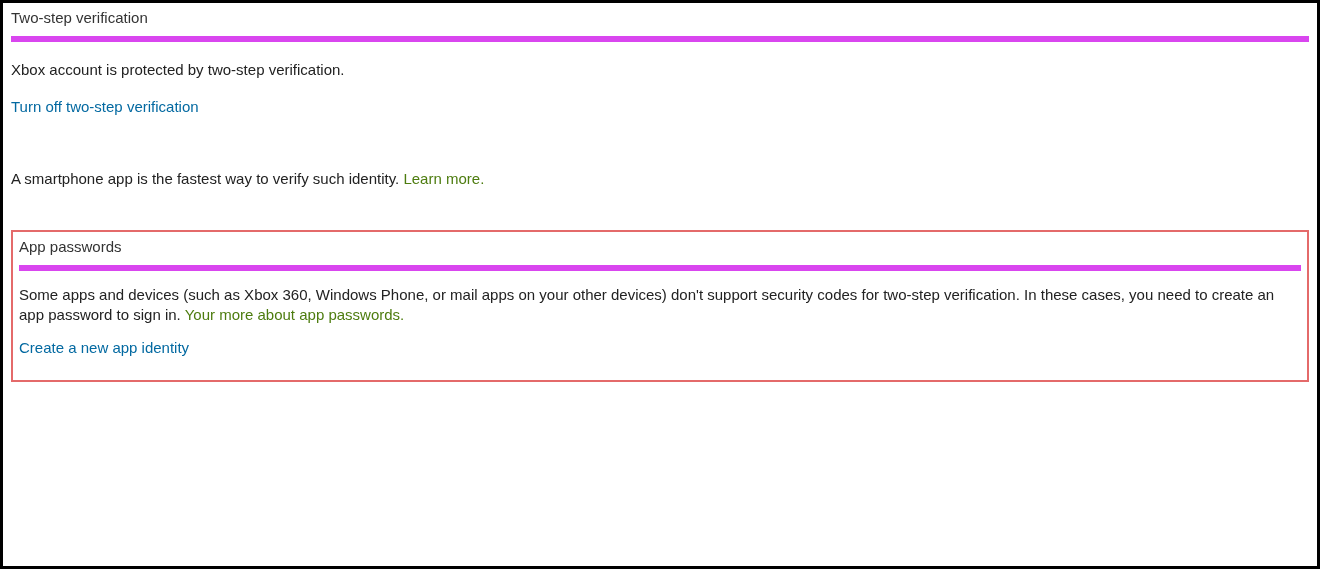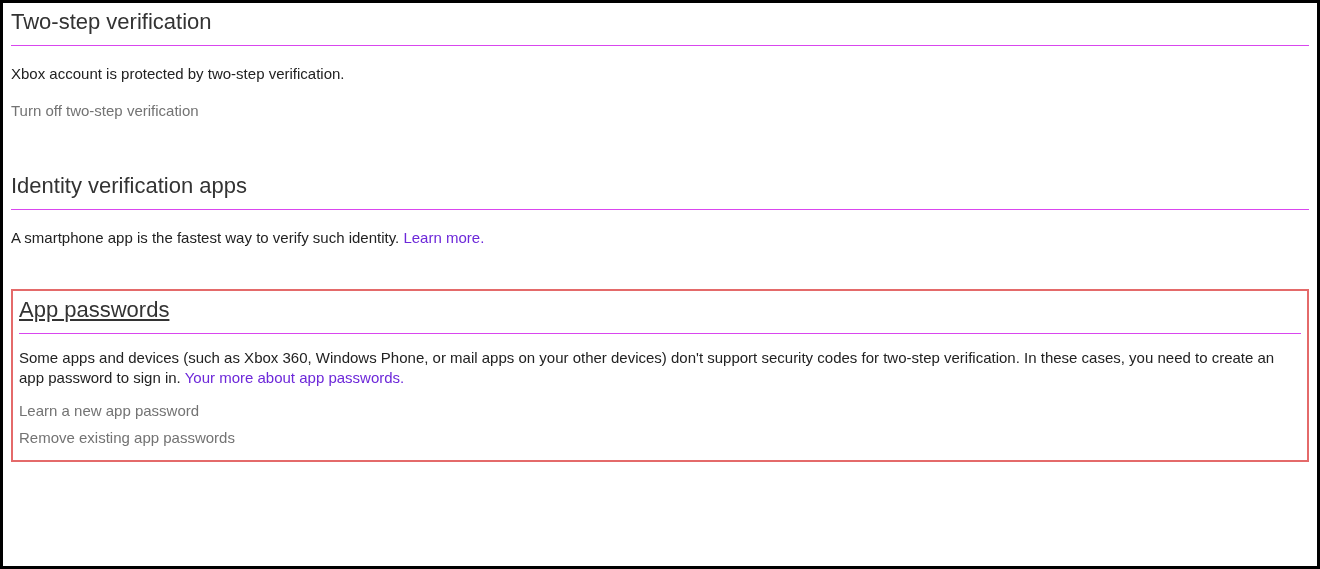--- a/index.html
+++ b/index.html
@@ -14,55 +14,54 @@
     background: #fff;
     width: 1320px;
     height: 569px;
     border: 3px solid #000;
     padding: 6px 8px 8px 8px;
   }
   .section {
     margin-bottom: 40px;
   }
   .section-title {
-    font-size: 22px;
+    font-size: 15px;
     font-weight: 400;
     color: #333;
-    border-bottom: 1px solid #d946ef;
+    border-bottom: 6px solid #d946ef;
     padding-bottom: 10px;
     margin-bottom: 18px;
   }
   .section p {
     margin-bottom: 18px;
     line-height: 1.35;
     color: #222;
   }
   .link {
-    color: #6d28d9;
+    color: #4d7c0f;
     text-decoration: none;
     cursor: pointer;
   }
   .link-block {
     display: inline-block;
-    color: #737373;
+    color: #0369a1;
     cursor: pointer;
     margin-bottom: 14px;
   }
   .highlight-box {
     border: 2px solid #e46a6a;
     padding: 6px 6px 14px 6px;
     margin-top: 22px;
   }
   .highlight-box .section {
     margin-bottom: 0;
   }
   .highlight-box .section-title {
     padding-bottom: 10px;
     margin-bottom: 14px;
-    text-decoration: underline;
   }
   .highlight-box p {
     margin-bottom: 14px;
   }
   .highlight-box .link-block {
     margin-bottom: 10px;
   }
   .highlight-box .link-block:last-child {
     margin-bottom: 0;
   }
@@ -70,28 +69,26 @@
 </head>
 <body>
 
 <div class="section">
   <h2 class="section-title">Two-step verification</h2>
   <p>Xbox account is protected by two-step verification.</p>
   <a class="link-block">Turn off two-step verification</a>
 </div>
 
 <div class="section">
-  <h2 class="section-title">Identity verification apps</h2>
   <p>
     <span>A smartphone app is the fastest way to verify such identity. </span><a class="link">Learn more.</a>
   </p>
 </div>
 
 <div class="highlight-box">
   <div class="section">
     <h2 class="section-title">App passwords</h2>
     <p>
       <span>Some apps and devices (such as Xbox 360, Windows Phone, or mail apps on your other devices) don't support security codes for two-step verification. In these cases, you need to create an app password to sign in. </span><a class="link">Your more about app passwords.</a>
     </p>
-    <a class="link-block">Learn a new app password</a><br>
-    <a class="link-block">Remove existing app passwords</a>
+    <a class="link-block">Create a new app identity</a><br>
   </div>
 </div>
 
 </body></html>

